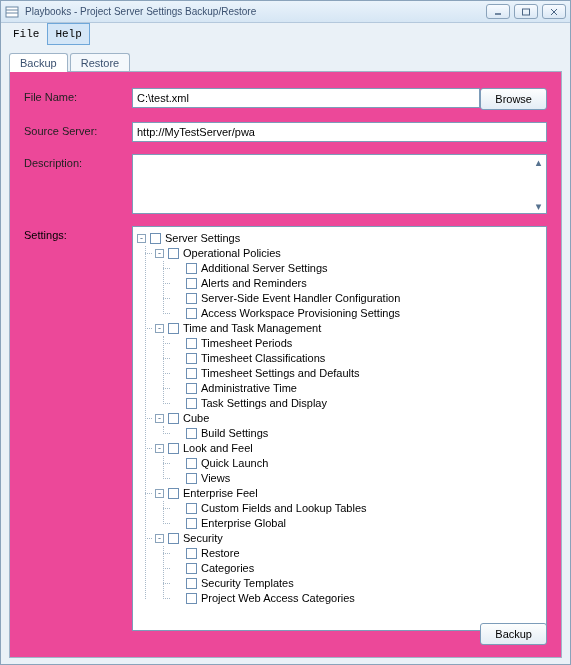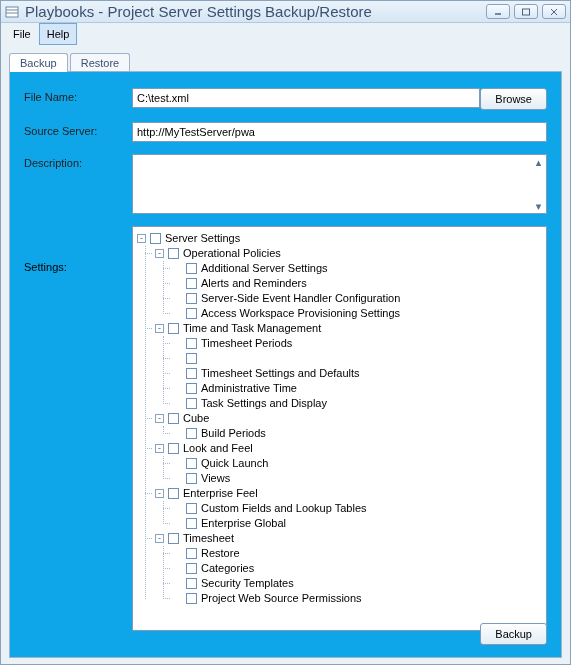--- a/index.html
+++ b/index.html
@@ -3,53 +3,53 @@
 <meta charset="utf-8">
 <style>
 * { box-sizing: border-box; margin: 0; padding: 0; font-family: "Segoe UI", Tahoma, sans-serif; font-size: 11px; }
 body { background: #dce6ee; width: 571px; height: 665px; overflow: hidden; }
 
 .window { width: 571px; height: 665px; background: #eaf1f7; border: 1px solid #8aa3bb; }
 
 
 .titlebar { height: 22px; background: linear-gradient(#eaf3fb,#d6e6f4); display: flex; align-items: center; padding: 0 4px; border-bottom: 1px solid #b4c8dc; }
 .titlebar .app-icon { width: 14px; height: 14px; display: inline-block; margin-right: 6px; }
-.titlebar .title { flex: 1; color: #3b5170; font-size: 15px; }
+.titlebar .title { flex: 1; color: #3b5170; font-size: 10px; }
 .titlebar .win-controls { display: flex; gap: 4px; }
 .titlebar .wbtn { width: 24px; height: 15px; border: 1px solid #8aa3bb; border-radius: 3px; background: linear-gradient(#f7fbff,#dbe8f5); display: flex; align-items: center; justify-content: center; }
 .titlebar .wbtn svg { display: block; }
 
 
 .menubar { height: 22px; display: flex; align-items: stretch; padding: 0 4px; }
-.menubar .mitem { padding: 3px 8px; line-height: 16px; }
+.menubar .mitem { padding: 3px 8px; line-height: 16px; font-family: Liberation Mono, monospace; }
 .menubar .mitem.selected { border: 1px solid #6fa7d9; background: #d4e6f7; padding: 2px 7px; }
 
 
 .client { position: relative; padding: 4px 8px 8px 8px; height: calc(665px - 22px - 22px); }
 
 
 .tabset { position: relative; display: flex; align-items: flex-end; height: 22px; }
 .tab { border: 1px solid #9fb4c8; border-bottom: none; background: #f4f8fc; border-radius: 3px 3px 0 0; padding: 3px 10px; margin-right: 2px; position: relative; top: 1px; color: #3b5170; }
 .tab.active { background: #ffffff; z-index: 2; }
-.tabpage { border: 1px solid #9fb4c8; background: #0ea5e9; height: calc(100% - 22px); padding: 16px 14px 14px 14px; position: relative; }
+.tabpage { border: 1px solid #9fb4c8; background: #ec4899; height: calc(100% - 22px); padding: 16px 14px 14px 14px; position: relative; }
 
 
 .row { display: flex; align-items: flex-start; margin-bottom: 12px; }
 .row .lbl { width: 108px; color: #222; padding-top: 3px; }
 .row .field { flex: 1; display: flex; }
 .textbox { flex: 1; height: 20px; border: 1px solid #7c9cb9; padding: 2px 4px; font-size: 11px; }
 .multiline { flex: 1; height: 60px; border: 1px solid #7c9cb9; position: relative; background: #fff; }
 .multiline .scroll-up, .multiline .scroll-down { position: absolute; right: 1px; width: 13px; height: 12px; display: flex; align-items: center; justify-content: center; color: #56728f; }
 .multiline .scroll-up { top: 1px; }
 .multiline .scroll-down { bottom: 1px; }
 .btn { height: 22px; padding: 0 14px; border: 1px solid #7c9cb9; border-radius: 3px; background: linear-gradient(#fdfefe,#e4edf5); color: #000; }
 
 
 .settings-row { display: flex; }
-.settings-row .lbl { width: 108px; padding-top: 3px; margin-top: 32px; }
+.settings-row .lbl { width: 108px; padding-top: 3px; }
 .tree-wrap { flex:1; border:1px solid #7c9cb9; height: 405px; overflow: auto; padding: 4px 6px 6px 2px; background:#fff; }
 .tree ul { list-style: none; margin-left: 16px; position: relative; }
 .tree > ul { margin-left: 0; }
 .tree li { position: relative; padding-left: 2px; line-height: 15px; }
 .tree ul::before { content:""; position:absolute; left:-8px; top:0; bottom:7px; border-left:1px dotted #a8b9c9; }
 .tree li::before { content:""; position:absolute; left:-8px; top:7px; width:7px; border-top:1px dotted #a8b9c9; }
 .tree > ul > li::before, .tree > ul::before { border:none; }
 
 .node { display: flex; align-items: center; gap: 2px; height: 15px; }
 .toggle { width: 9px; height: 9px; border: 1px solid #8aa3bb; display: inline-flex; align-items:center; justify-content:center; font-size:9px; line-height:7px; color:#4a6584; background:#fff; margin-right:2px; cursor:pointer; }
@@ -191,20 +191,21 @@
                           <div class="node">
                             <span class="toggle-placeholder"></span>
                             <input type="checkbox" class="chk" style="">
                             <span class="label">Timesheet Periods</span>
                           </div>
                         </li>
                         <li>
                           <div class="node">
                             <span class="toggle-placeholder"></span>
                             <input type="checkbox" class="chk" style="">
+                            <span class="label">Timesheet Classifications</span>
                           </div>
                         </li>
                         <li>
                           <div class="node">
                             <span class="toggle-placeholder"></span>
                             <input type="checkbox" class="chk" style="">
                             <span class="label">Timesheet Settings and Defaults</span>
                           </div>
                         </li>
                         <li>
@@ -227,21 +228,21 @@
                       <div class="node">
                         <span class="toggle">-</span>
                         <input type="checkbox" class="chk" style="">
                         <span class="label">Cube</span>
                       </div>
                       <ul>
                         <li>
                           <div class="node">
                             <span class="toggle-placeholder"></span>
                             <input type="checkbox" class="chk" style="">
-                            <span class="label">Build Periods</span>
+                            <span class="label">Build Settings</span>
                           </div>
                         </li>
                       </ul>
                     </li>
                     <li>
                       <div class="node">
                         <span class="toggle">-</span>
                         <input type="checkbox" class="chk" style="">
                         <span class="label">Look and Feel</span>
                       </div>
@@ -282,21 +283,21 @@
                             <input type="checkbox" class="chk" style="">
                             <span class="label">Enterprise Global</span>
                           </div>
                         </li>
                       </ul>
                     </li>
                     <li>
                       <div class="node">
                         <span class="toggle">-</span>
                         <input type="checkbox" class="chk" style="">
-                        <span class="label">Timesheet</span>
+                        <span class="label">Security</span>
                       </div>
                       <ul>
                         <li>
                           <div class="node">
                             <span class="toggle-placeholder"></span>
                             <input type="checkbox" class="chk" style="">
                             <span class="label">Restore</span>
                           </div>
                         </li>
                         <li>
@@ -310,21 +311,21 @@
                           <div class="node">
                             <span class="toggle-placeholder"></span>
                             <input type="checkbox" class="chk" style="">
                             <span class="label">Security Templates</span>
                           </div>
                         </li>
                         <li>
                           <div class="node">
                             <span class="toggle-placeholder"></span>
                             <input type="checkbox" class="chk" style="">
-                            <span class="label">Project Web Source Permissions</span>
+                            <span class="label">Project Web Access Categories</span>
                           </div>
                         </li>
                       </ul>
                     </li>
                   </ul>
                 </li>
               </ul>
             </div>
         </div>
       </div>

